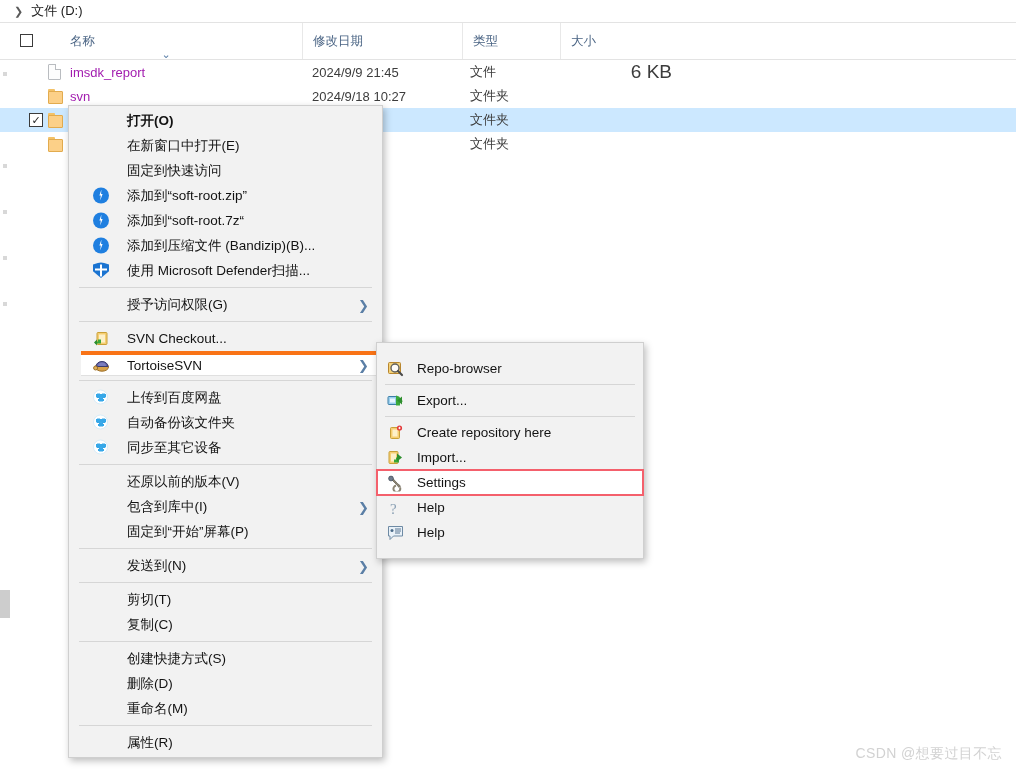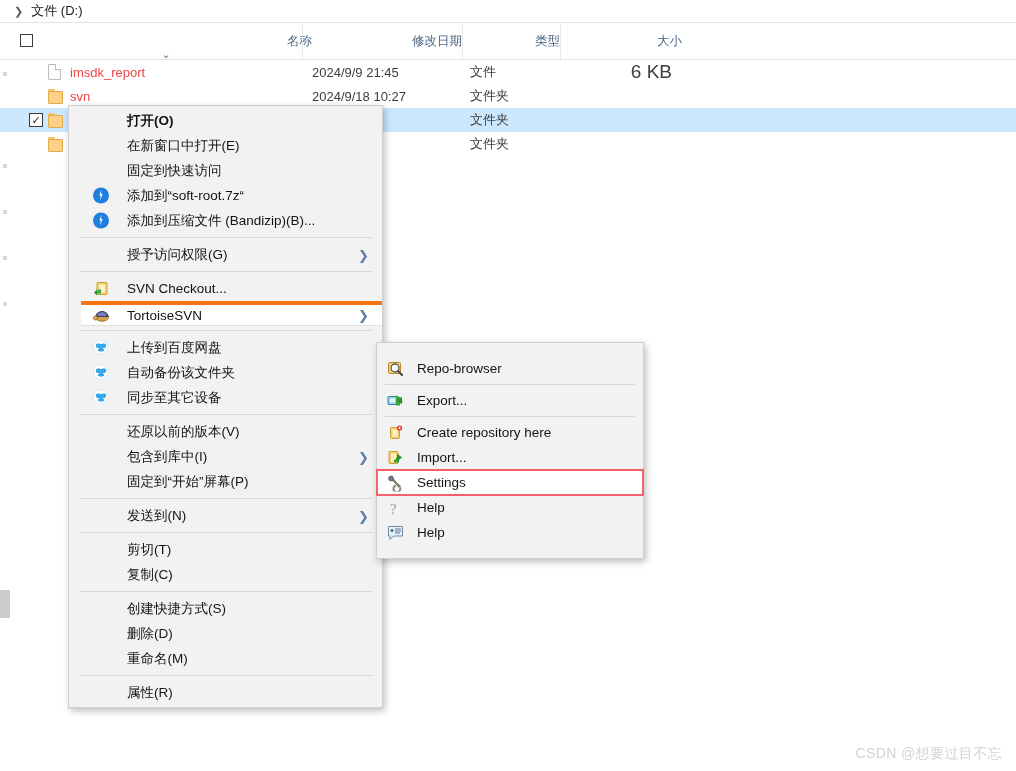--- a/index.html
+++ b/index.html
@@ -39,21 +39,20 @@
     position: absolute; left: 0; top: 23px;
     width: 1016px; height: 36px;
     background: #ffffff;
   }
   .col-head .cell {
     position: absolute; top: 0; height: 36px;
     display: flex; align-items: center;
     font-size: 12.5px; color: #4a6484;
     border-left: 1px solid #e8e8e8;
     padding-left: 10px;
-    justify-content: flex-end;
   }
   .col-head .cell.first { border-left: none; }
   .col-head-line {
     position: absolute; left: 0; top: 59px;
     width: 1016px; height: 1px; background: #e3e3e3;
   }
   .head-check {
     position: absolute; left: 20px; top: 11px;
     width: 13px; height: 13px;
     border: 1px solid #3b3b3b; background: #fff;
@@ -77,21 +76,21 @@
     font-size: 11px; line-height: 12px; text-align: center;
     color: #1f1f1f;
   }
   .frow .ricon {
     position: absolute; left: 48px; top: 4px;
     width: 16px; height: 16px;
   }
   .frow .rname {
     position: absolute; left: 70px; top: 0; height: 24px;
     display: flex; align-items: center;
-    font-size: 13px; color: #ef4444;
+    font-size: 13px; color: #a21caf;
   }
   .frow .rdate {
     position: absolute; left: 312px; top: 0; height: 24px;
     display: flex; align-items: center;
     font-size: 13px; color: #3c3c3c;
   }
   .frow .rtype {
     position: absolute; left: 470px; top: 0; height: 24px;
     display: flex; align-items: center;
     font-size: 13px; color: #3c3c3c;
@@ -337,27 +336,39 @@
       <div class="mi">
         <span>在新窗口中打开(E)</span>
       </div>
       <div class="mi">
         <span>固定到快速访问</span>
       </div>
       <div class="mi">
         <span class="mi-ico">
           <span class="circ-bolt"></span>
         </span>
+        <span>添加到“soft-root.zip”</span>
+      </div>
+      <div class="mi">
+        <span class="mi-ico">
+          <span class="circ-bolt"></span>
+        </span>
         <span>添加到“soft-root.7z“</span>
       </div>
       <div class="mi">
         <span class="mi-ico">
           <span class="circ-bolt"></span>
         </span>
         <span>添加到压缩文件 (Bandizip)(B)...</span>
+      </div>
+      <div class="mi">
+        <span class="mi-ico">
+          <span class="shield"></span>
+        </span>
+        <span>使用 Microsoft Defender扫描...</span>
       </div>
       <div class="msep"></div>
       <div class="mi">
         <span>授予访问权限(G)</span>
         <span class="arrow">❯</span>
       </div>
       <div class="msep"></div>
       <div class="mi">
         <span class="mi-ico"><svg width="17" height="17" viewBox="0 0 17 17">
             <rect x="4" y="2" width="10" height="12" rx="1" fill="#f6cf72" stroke="#c9a038"></rect>

